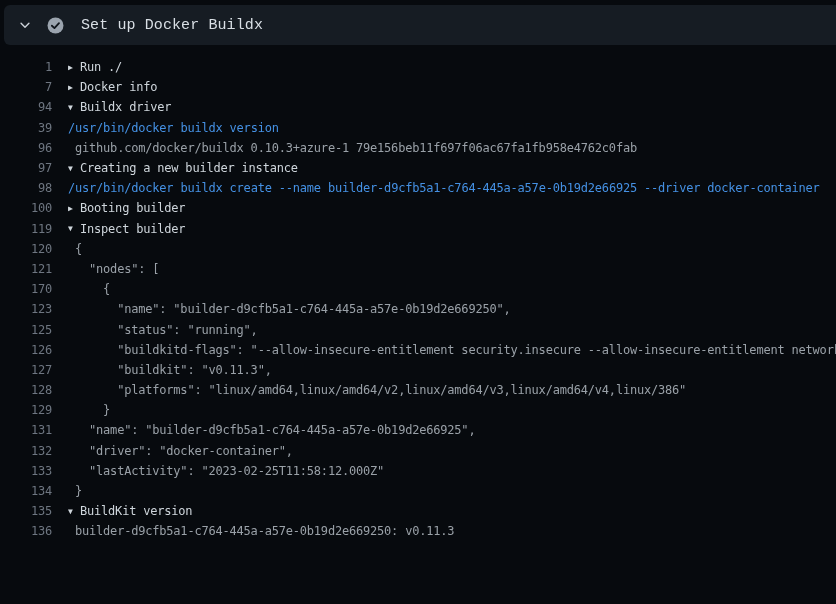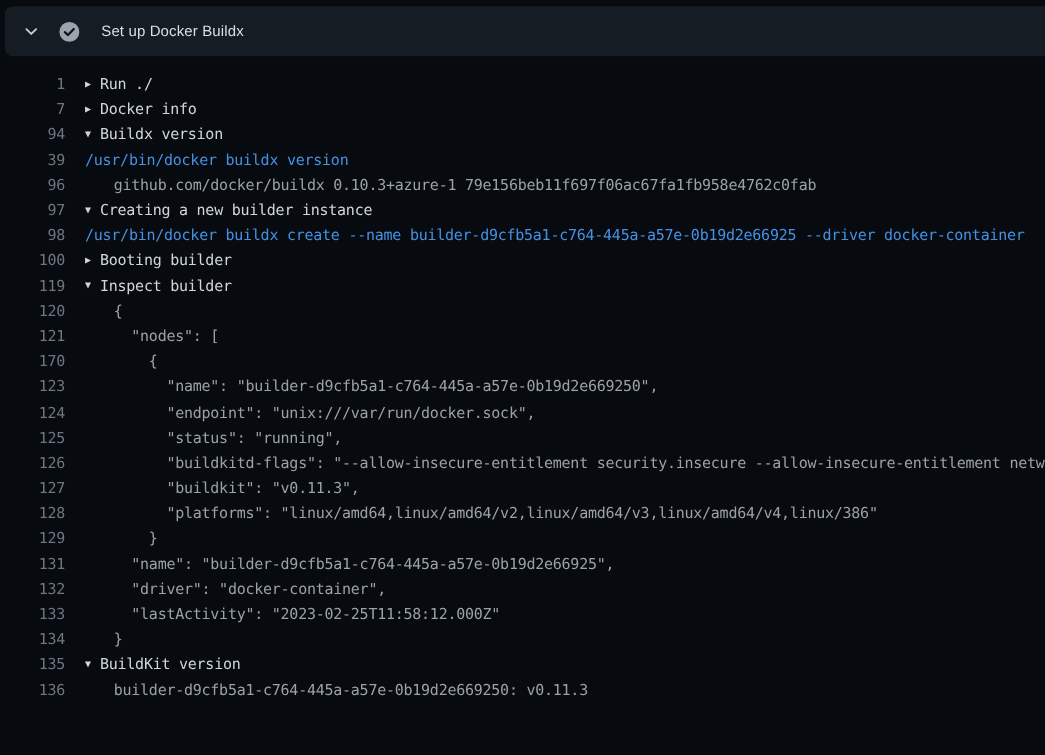--- a/index.html
+++ b/index.html
@@ -29,22 +29,22 @@
     cursor:pointer;
   }
   .chev{
     width:14px;height:14px;margin-left:14px;display:flex;align-items:center;justify-content:center;
   }
   .status{
     width:17px;height:17px;margin-left:15px;flex:none;
   }
   .step-title{
     margin-left:17px;
-    font-family:Liberation Sans, sans-serif;
-    font-size:12px;color:var(--title);letter-spacing:.1px;
+    font-family:Liberation Mono, monospace;
+    font-size:15px;color:var(--title);letter-spacing:.1px;
   }
   .log{
     position:absolute;left:0;top:46px;right:0;bottom:0;
     padding-top:11px;overflow:hidden;
   }
   .row{
     height:20.2px;display:flex;align-items:center;
     white-space:pre;overflow:hidden;
     font-size:12px;letter-spacing:-0.2px;
   }
@@ -54,21 +54,21 @@
   }
   .body{flex:none;white-space:pre;}
   .body.group{
     margin-left:16px;color:var(--group);display:flex;align-items:center;cursor:pointer;
   }
   .tri{
     width:12px;flex:none;font-size:8px;color:var(--group);
     display:inline-block;transform:translateY(-0.5px);
   }
   .body.command{margin-left:16px;color:var(--command);}
-  .body.output{margin-left:39px;color:var(--output);}
+  .body.output{margin-left:23px;color:var(--output);}
 </style>
 </head>
 <body>
 
 <div class="step-header">
   <span class="chev">
     <svg width="14" height="14" viewBox="0 0 16 16">
       <path d="M3.5 6 L8 10.5 L12.5 6" fill="none" stroke="#cdd3da" stroke-width="1.6" stroke-linecap="round" stroke-linejoin="round"></path>
     </svg>
   </span>
@@ -77,32 +77,31 @@
       <circle cx="8" cy="8" r="7.5" fill="#9ba4ae"></circle>
       <path d="M4.6 8.2 L7 10.4 L11.3 5.8" fill="none" stroke="#10151b" stroke-width="1.7" stroke-linecap="round" stroke-linejoin="round"></path>
     </svg>
   </span>
   <span class="step-title">Set up Docker Buildx</span>
 </div>
 
 <div class="log">
     <div class="row"><span class="num">1</span><span class="body group"><span class="tri">▶</span><span>Run ./</span></span></div>
     <div class="row"><span class="num">7</span><span class="body group"><span class="tri">▶</span><span>Docker info</span></span></div>
-    <div class="row"><span class="num">94</span><span class="body group"><span class="tri">▼</span><span>Buildx version</span></span></div>
+    <div class="row"><span class="num">94</span><span class="body group"><span class="tri">▼</span><span>Buildx driver</span></span></div>
     <div class="row"><span class="num">39</span><span class="body command">/usr/bin/docker buildx version</span></div>
     <div class="row"><span class="num">96</span><span class="body output">github.com/docker/buildx 0.10.3+azure-1 79e156beb11f697f06ac67fa1fb958e4762c0fab</span></div>
     <div class="row"><span class="num">97</span><span class="body group"><span class="tri">▼</span><span>Creating a new builder instance</span></span></div>
     <div class="row"><span class="num">98</span><span class="body command">/usr/bin/docker buildx create --name builder-d9cfb5a1-c764-445a-a57e-0b19d2e66925 --driver docker-container</span></div>
     <div class="row"><span class="num">100</span><span class="body group"><span class="tri">▶</span><span>Booting builder</span></span></div>
     <div class="row"><span class="num">119</span><span class="body group"><span class="tri">▼</span><span>Inspect builder</span></span></div>
     <div class="row"><span class="num">120</span><span class="body output">{</span></div>
     <div class="row"><span class="num">121</span><span class="body output">  "nodes": [</span></div>
     <div class="row"><span class="num">170</span><span class="body output">    {</span></div>
     <div class="row"><span class="num">123</span><span class="body output">      "name": "builder-d9cfb5a1-c764-445a-a57e-0b19d2e669250",</span></div>
-    <div class="row"><span class="num">124</span><span class="body output">      "endpoint": "unix:///var/run/docker.sock",</span></div>
     <div class="row"><span class="num">125</span><span class="body output">      "status": "running",</span></div>
     <div class="row"><span class="num">126</span><span class="body output">      "buildkitd-flags": "--allow-insecure-entitlement security.insecure --allow-insecure-entitlement network.host",</span></div>
     <div class="row"><span class="num">127</span><span class="body output">      "buildkit": "v0.11.3",</span></div>
     <div class="row"><span class="num">128</span><span class="body output">      "platforms": "linux/amd64,linux/amd64/v2,linux/amd64/v3,linux/amd64/v4,linux/386"</span></div>
     <div class="row"><span class="num">129</span><span class="body output">    }</span></div>
     <div class="row"><span class="num">131</span><span class="body output">  "name": "builder-d9cfb5a1-c764-445a-a57e-0b19d2e66925",</span></div>
     <div class="row"><span class="num">132</span><span class="body output">  "driver": "docker-container",</span></div>
     <div class="row"><span class="num">133</span><span class="body output">  "lastActivity": "2023-02-25T11:58:12.000Z"</span></div>
     <div class="row"><span class="num">134</span><span class="body output">}</span></div>
     <div class="row"><span class="num">135</span><span class="body group"><span class="tri">▼</span><span>BuildKit version</span></span></div>

